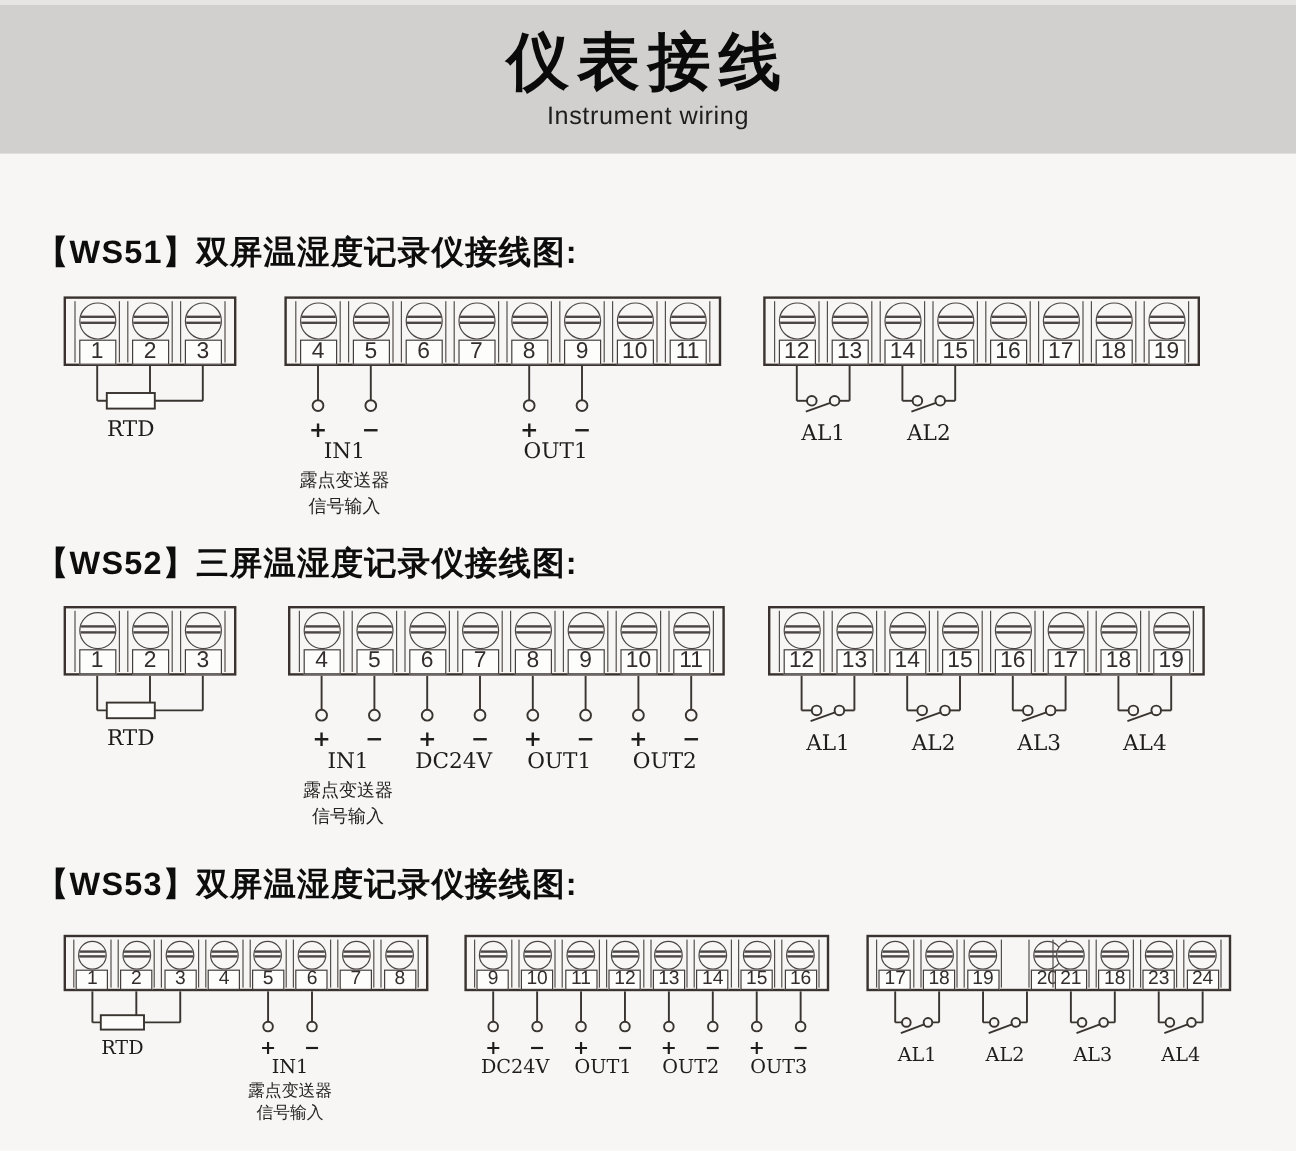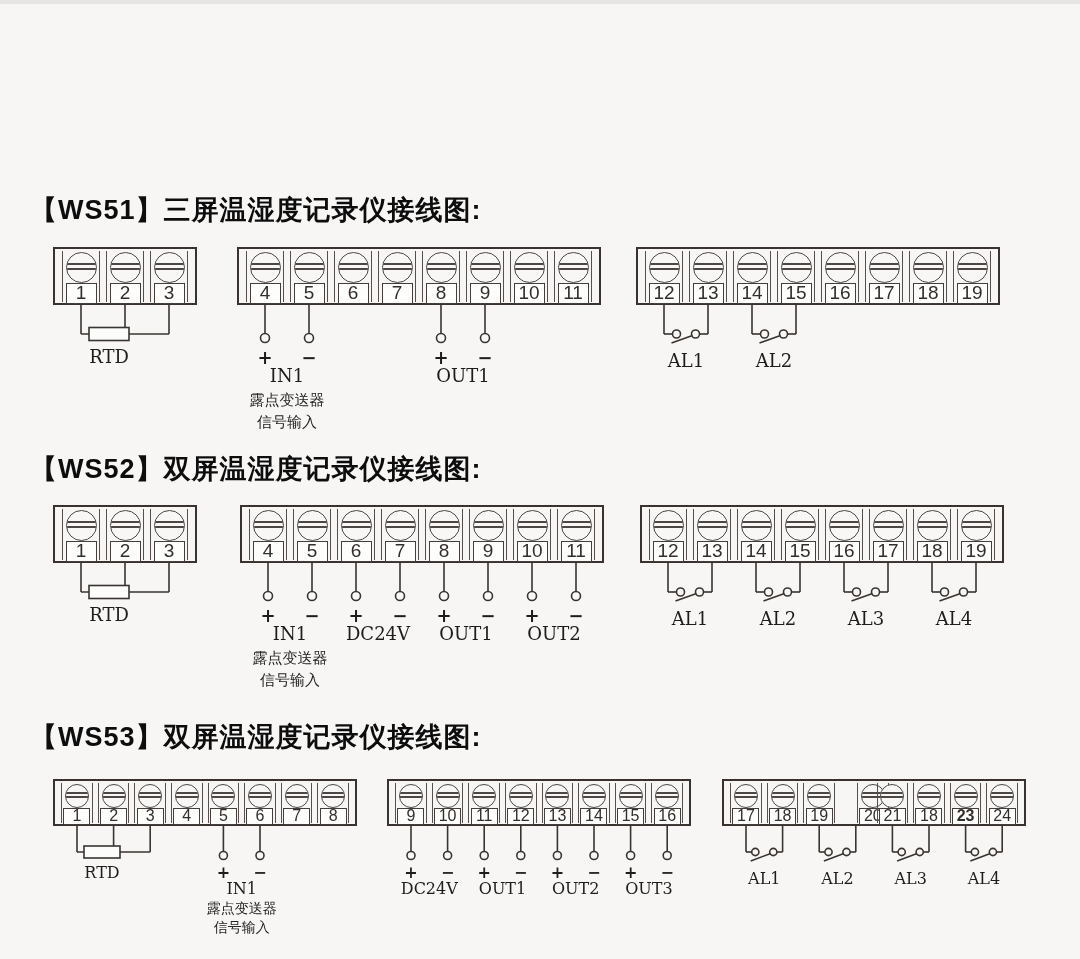--- a/index.html
+++ b/index.html
@@ -39,22 +39,26 @@
   svg.wiring rect{fill:#fcfcfb;stroke:#39342f;stroke-width:1.6;}
   text.slab{fill:#1f1c1a;font-family:"DejaVu Serif","Liberation Serif",serif;}
   text.sign{fill:#1f1c1a;font-family:"DejaVu Serif","Liberation Serif",serif;font-weight:700;}
   text.sub{fill:#262320;font-family:"Liberation Serif","DejaVu Serif",serif;}
 </style>
 </head>
 <body>
 
 <div class="page">
   <div class="header-topline"></div>
+  <div class="header">
+    <div class="h-title">仪表接线</div>
+    <div class="h-sub">Instrument wiring</div>
+  </div>
   <div id="sections">
-      <div class="sec-title lg" style="left: 30px; top: 192px;">【WS51】三屏温湿度记录仪接线图:</div>
+      <div class="sec-title lg" style="left: 30px; top: 192px;">【WS51】双屏温湿度记录仪接线图:</div>
       <div class="block lg" style="left: 53px; top: 247px; width: 144px;">
         <div class="strip" style="height: 58px;">
           <div class="cell" style="left: 7px;">
             <div class="screw">
               <div class="slot s1"></div>
               <div class="slot s2"></div>
             </div>
             <div class="numbox">1</div>
           </div>
           <div class="cell" style="left: 51px;">
@@ -230,21 +234,21 @@
           <line x1="116" y1="0" x2="116" y2="29"></line>
           <line x1="116" y1="29" x2="124.5" y2="29"></line>
           <line x1="160" y1="0" x2="160" y2="29"></line>
           <line x1="151.5" y1="29" x2="160" y2="29"></line>
           <circle cx="128.5" cy="29" r="4"></circle>
           <circle cx="147.5" cy="29" r="4"></circle>
           <line x1="144.5" y1="30.5" x2="123.5" y2="38"></line>
           <text x="138" y="62" text-anchor="middle" font-size="18" class="slab">AL2</text>
         </svg>
       </div>
-      <div class="sec-title lg" style="left: 30px; top: 451px;">【WS52】双屏温湿度记录仪接线图:</div>
+      <div class="sec-title lg" style="left: 30px; top: 451px;">【WS52】三屏温湿度记录仪接线图:</div>
       <div class="block lg" style="left: 53px; top: 505px; width: 144px;">
         <div class="strip" style="height: 58px;">
           <div class="cell" style="left: 7px;">
             <div class="screw">
               <div class="slot s1"></div>
               <div class="slot s2"></div>
             </div>
             <div class="numbox">1</div>
           </div>
           <div class="cell" style="left: 51px;">
@@ -662,21 +666,21 @@
             </div>
             <div class="numbox">21</div>
           </div>
           <div class="cell" style="left: 189.2px;">
             <div class="screw">
               <div class="slot s1"></div>
               <div class="slot s2"></div>
             </div>
             <div class="numbox">18</div>
           </div>
-          <div class="cell" style="left: 225.8px; font-weight: bold;">
+          <div class="cell" style="left: 225.8px;">
             <div class="screw">
               <div class="slot s1"></div>
               <div class="slot s2"></div>
             </div>
             <div class="numbox">23</div>
           </div>
           <div class="cell" style="left: 262.4px; text-align: right;">
             <div class="screw">
               <div class="slot s1"></div>
               <div class="slot s2"></div>

